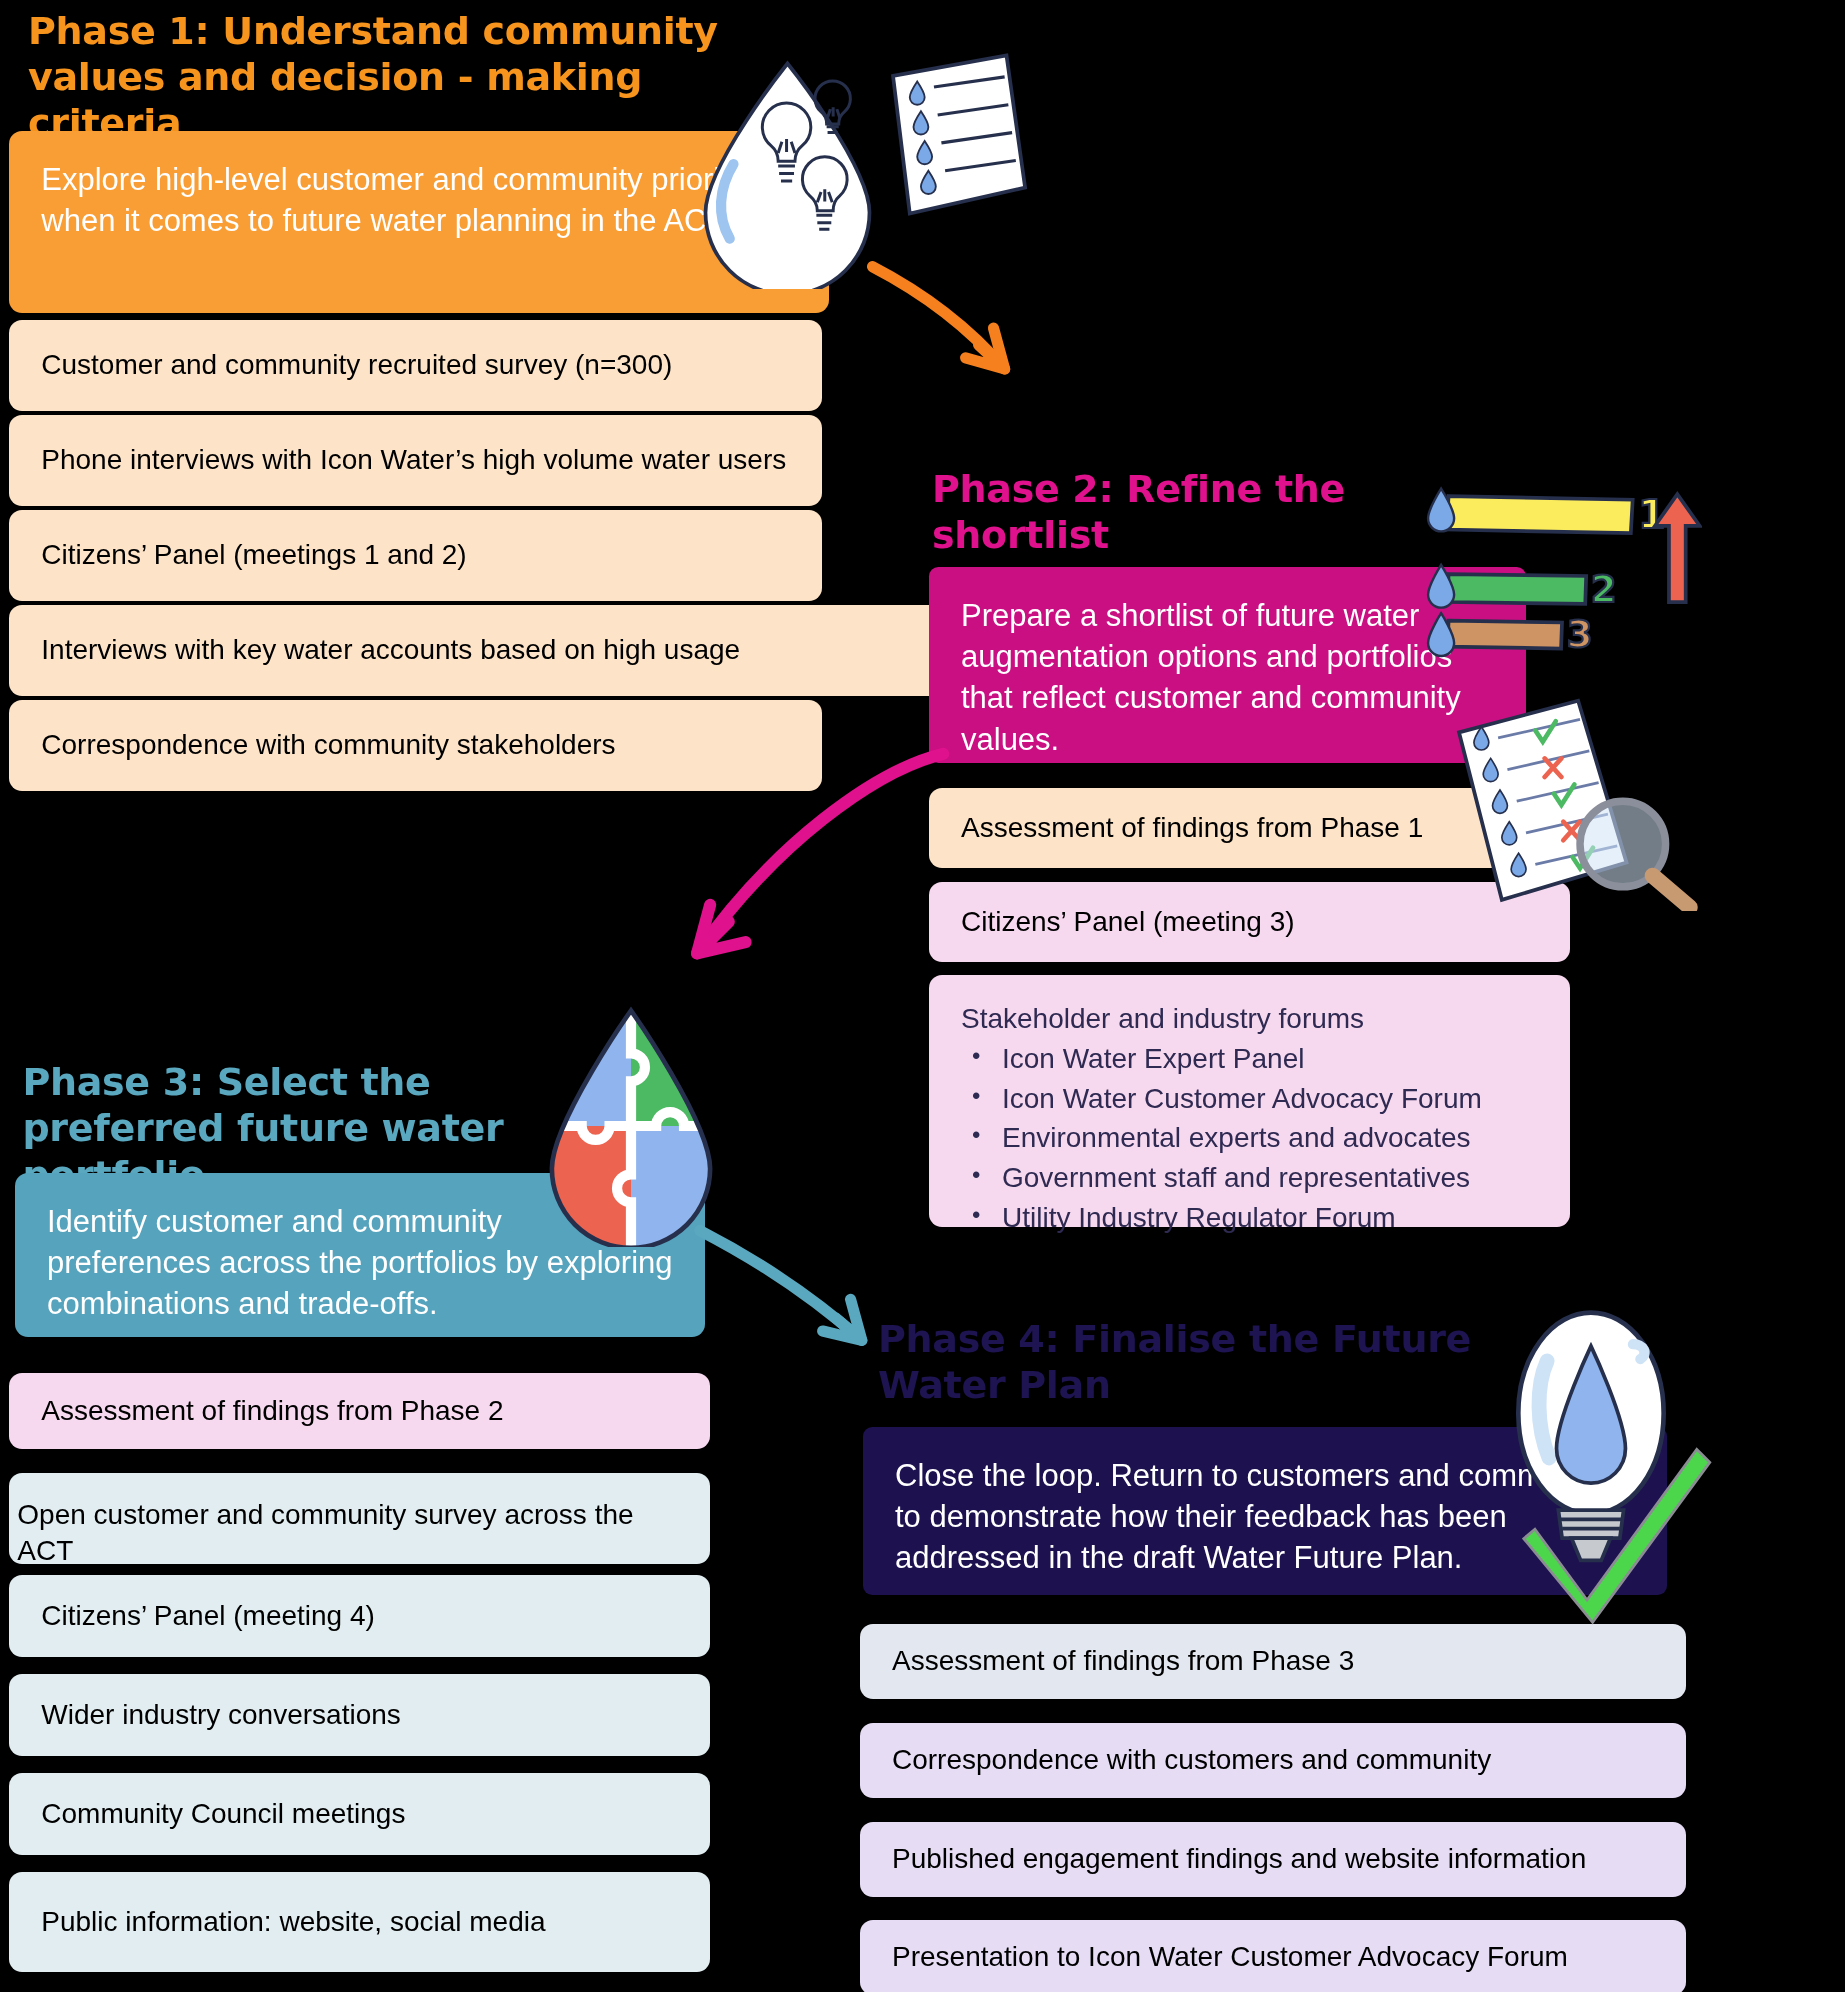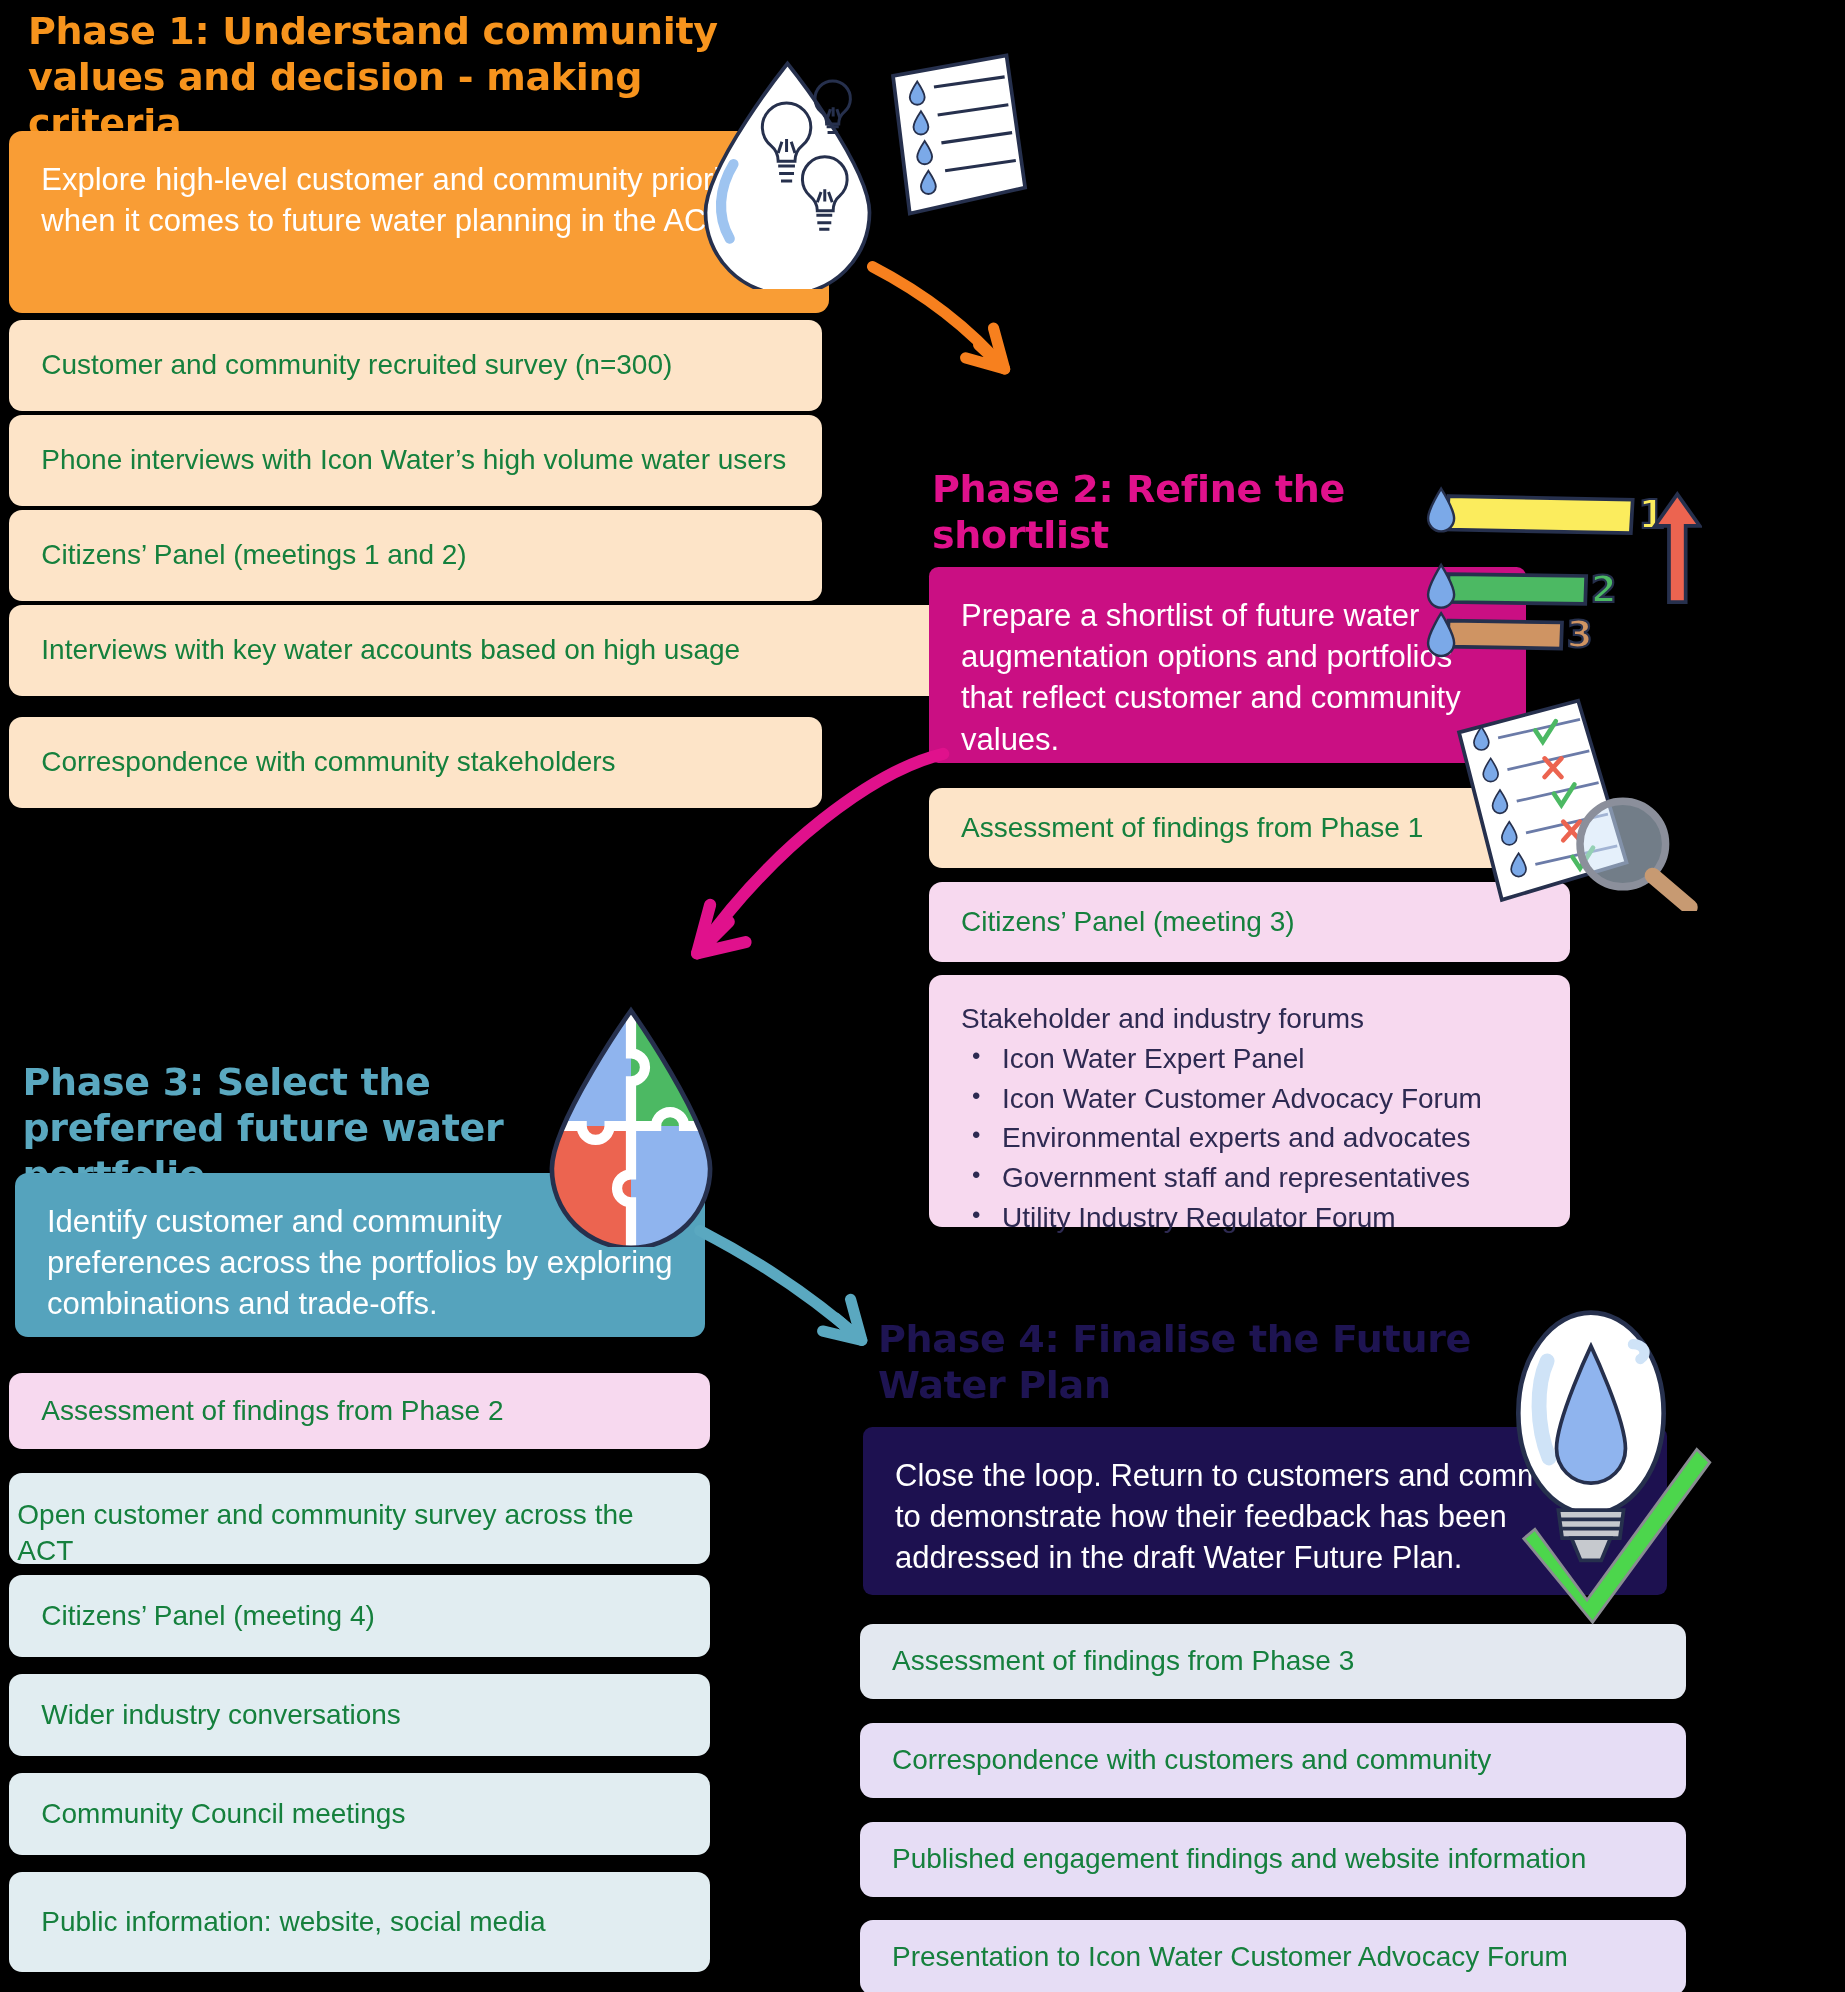--- a/index.html
+++ b/index.html
@@ -24,21 +24,21 @@
     font-size:31px;
     line-height:1.33;
     padding:28px 32px;
     box-sizing:border-box;
     font-family:"Liberation Sans", sans-serif;
   }
   .item{
     position:absolute;
     border-radius:13px;
     box-sizing:border-box;
-    color:#15803d;
+    color:#000000;
     font-size:28px;
     line-height:1.3;
     padding:0 32px;
     display:flex;
     align-items:center;
     font-family:"Liberation Sans", sans-serif;
   }
   .item.multiline{display:block;padding-top:24px;}
   .bullets{
     position:absolute;
@@ -64,21 +64,21 @@
 <div id="stage">
 
   <div class="phase-title" style="left:28px;top:7.5px;width:736px;color:#f7941d;">Phase 1: Understand community values and decision - making criteria</div>
 
   <div class="hero" style="left:9.3px;top:131px;width:820px;height:182px;background:#f99d35;">Explore high-level customer and community priorities when it comes to future water planning in the ACT.</div>
 
   <div class="item" style="left:9.3px;top:320px;width:813px;height:91px;background:#fde4c8;">Customer and community recruited survey (n=300)</div>
   <div class="item" style="left:9.3px;top:415px;width:813px;height:91px;background:#fde4c8;">Phone interviews with Icon Water’s high volume water users</div>
   <div class="item" style="left:9.3px;top:510px;width:813px;height:91px;background:#fde4c8;">Citizens’ Panel (meetings 1 and 2)</div>
   <div class="item" style="left:9.3px;top:605px;width:973px;height:91px;background:#fde4c8;">Interviews with key water accounts based on high usage</div>
-  <div class="item" style="left:9.3px;top:700px;width:813px;height:91px;background:#fde4c8;margin-top:17px;">Correspondence with community stakeholders</div>
+  <div class="item" style="left:9.3px;top:700px;width:813px;height:91px;background:#fde4c8;">Correspondence with community stakeholders</div>
 
   <svg class="deco" style="left:685px;top:56px;" width="205" height="233" viewBox="0 0 220 250">
     <path d="M110 8 C110 8 22 118 22 168 a88 88 0 0 0 176 0 C198 118 110 8 110 8 Z" fill="#ffffff" stroke="#26304d" stroke-width="4"></path>
     <path d="M48 196 C34 172 36 142 52 116" fill="none" stroke="#9ec4f0" stroke-width="11" stroke-linecap="round"></path>
     <g fill="none" stroke="#26304d" stroke-width="3.2">
       <path d="M92 96 a26 26 0 1 1 34 0 c-6 5 -8 11 -8 17 l-18 0 c0 -6 -2 -12 -8 -17 Z"></path>
       <path d="M100 118 l18 0 M101 126 l16 0 M103 134 l12 0"></path>
       <path d="M100 104 l4 -12 M109 103 l0 -14 M118 104 l-4 -12"></path>
       <path d="M146 60 a19 19 0 1 1 25 0 c-5 4 -6 8 -6 13 l-13 0 c0 -5 -1 -9 -6 -13 Z"></path>
       <path d="M152 76 l13 0 M153 82 l11 0"></path>

